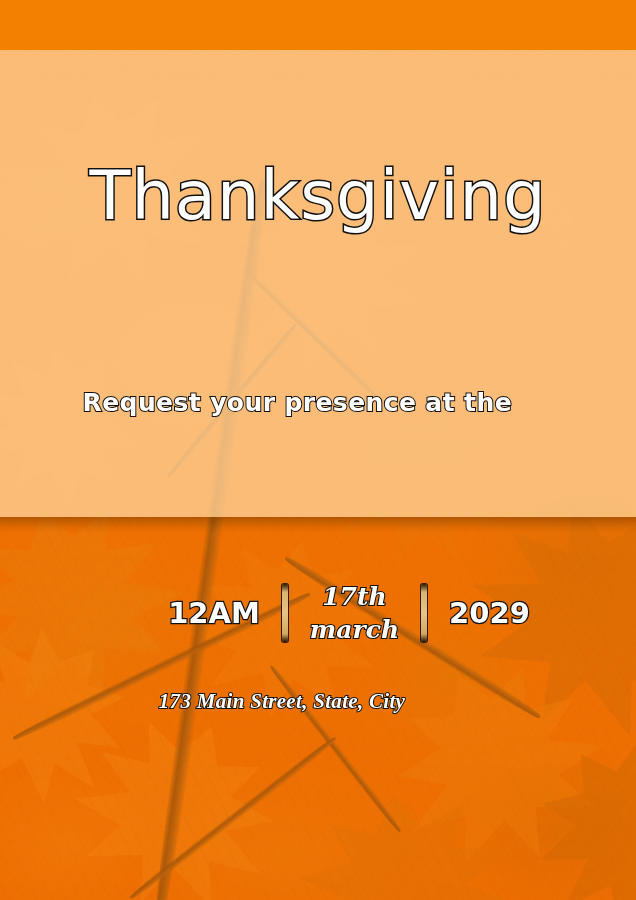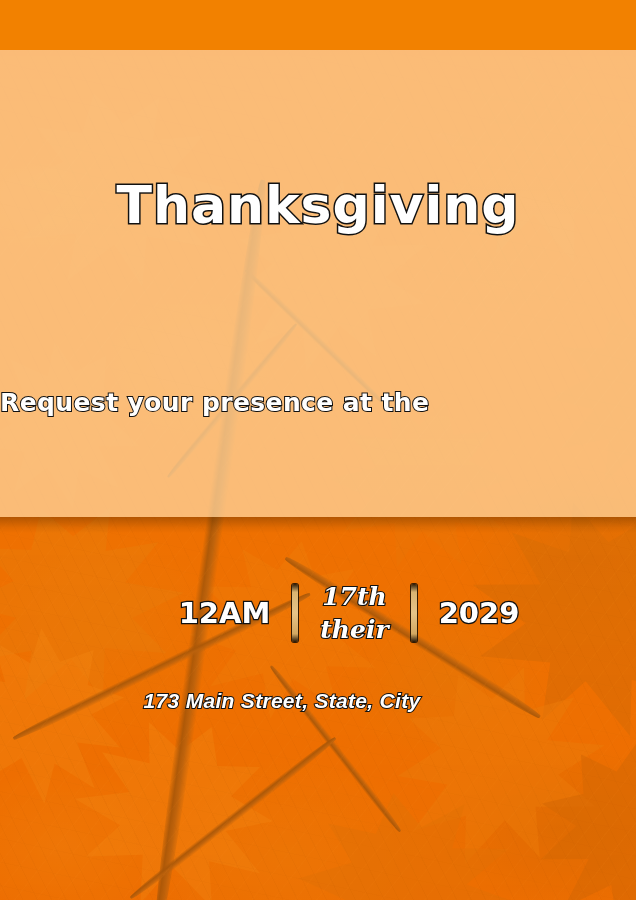--- a/index.html
+++ b/index.html
@@ -142,36 +142,36 @@
   }
 
   .outlined {
     color: #ffffff;
     -webkit-text-stroke: 3px #111111;
     paint-order: stroke fill;
   }
 
   .title {
     position: absolute;
-    left: 0; top: 151px;
+    left: 0; top: 142px;
     width: 636px;
     text-align: center;
     font-family: "DejaVu Sans", sans-serif;
-    font-weight: 700;
-    font-size: 52px;
+    font-weight: 400;
+    font-size: 67px;
     line-height: 108px;
     letter-spacing: 1px;
   }
   .title .line { display: block; }
 
   .subtitle {
     position: absolute;
     left: 0; top: 388px;
     width: 512px;
-    text-align: left;
+    text-align: right;
     font-family: "DejaVu Sans", sans-serif;
     font-weight: 700;
     font-size: 25px;
     line-height: 30px;
     letter-spacing: .4px;
     -webkit-text-stroke: 2px #111111;
   }
   .subtitle .line { display: block; }
 
   
@@ -213,21 +213,21 @@
     border-radius: 2px;
     background: linear-gradient(180deg, #2a1a06 0%, #d9b472 14%, #e6c488 50%, #d2a862 86%, #241505 100%);
     box-shadow: 0 0 0 1px rgba(20,12,2,.85);
   }
 
   .address {
     position: absolute;
     left: 0; top: 688px;
     width: 564px;
     text-align: center;
-    font-family: Liberation Sans, sans-serif;
+    font-family: Liberation Serif, serif;
     font-style: italic;
     font-weight: 700;
     font-size: 21px;
     line-height: 26px;
     color: #ffffff;
     -webkit-text-stroke: 2px #121212;
     paint-order: stroke fill;
     letter-spacing: .3px;
   }
 </style>
@@ -282,21 +282,21 @@
 
     <div class="subtitle outlined">
       <span class="line">Request your presence at the</span>
     </div>
 
     <div class="date-row">
       <div class="date-cell">12AM</div>
       <div class="divider"></div>
       <div class="date-mid">
         <span>17th</span>
-        <span>their</span>
+        <span>march</span>
       </div>
       <div class="divider"></div>
       <div class="date-cell">2029</div>
     </div>
 
     <div class="address">173 Main Street, State, City</div>
 
   </div>
 </div>
 

